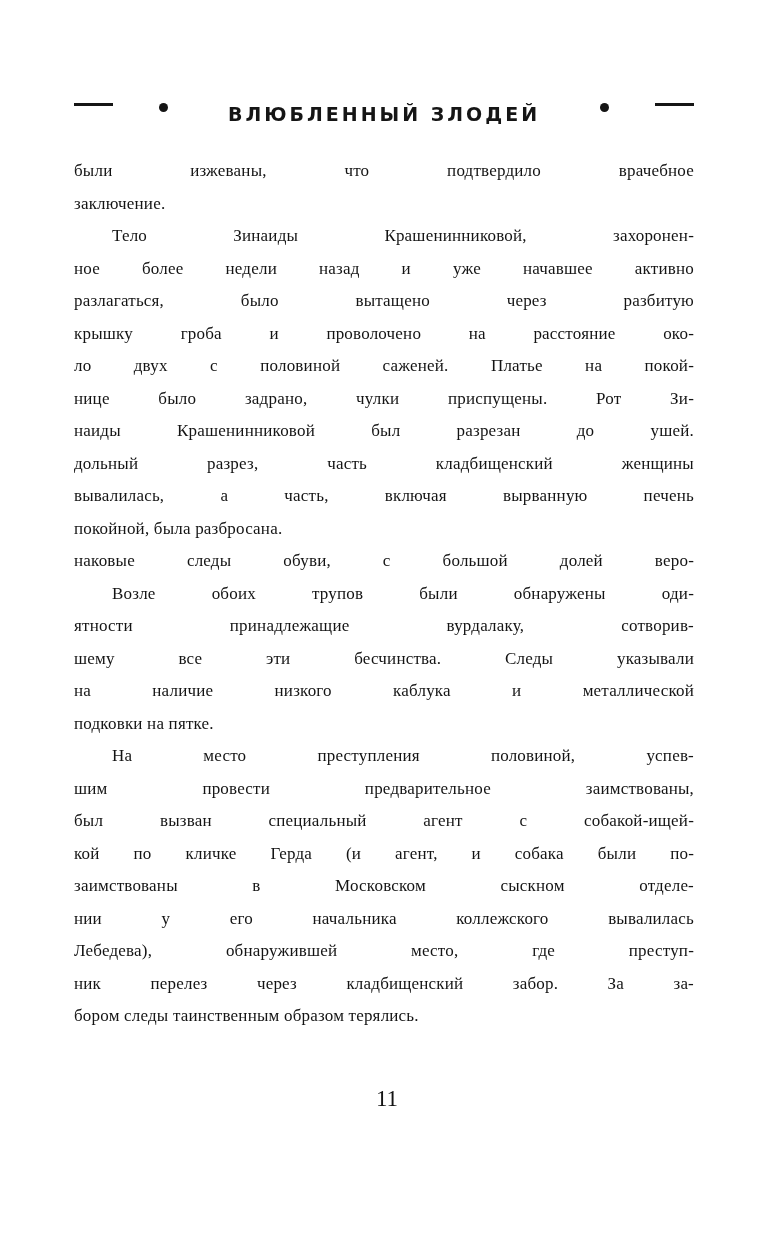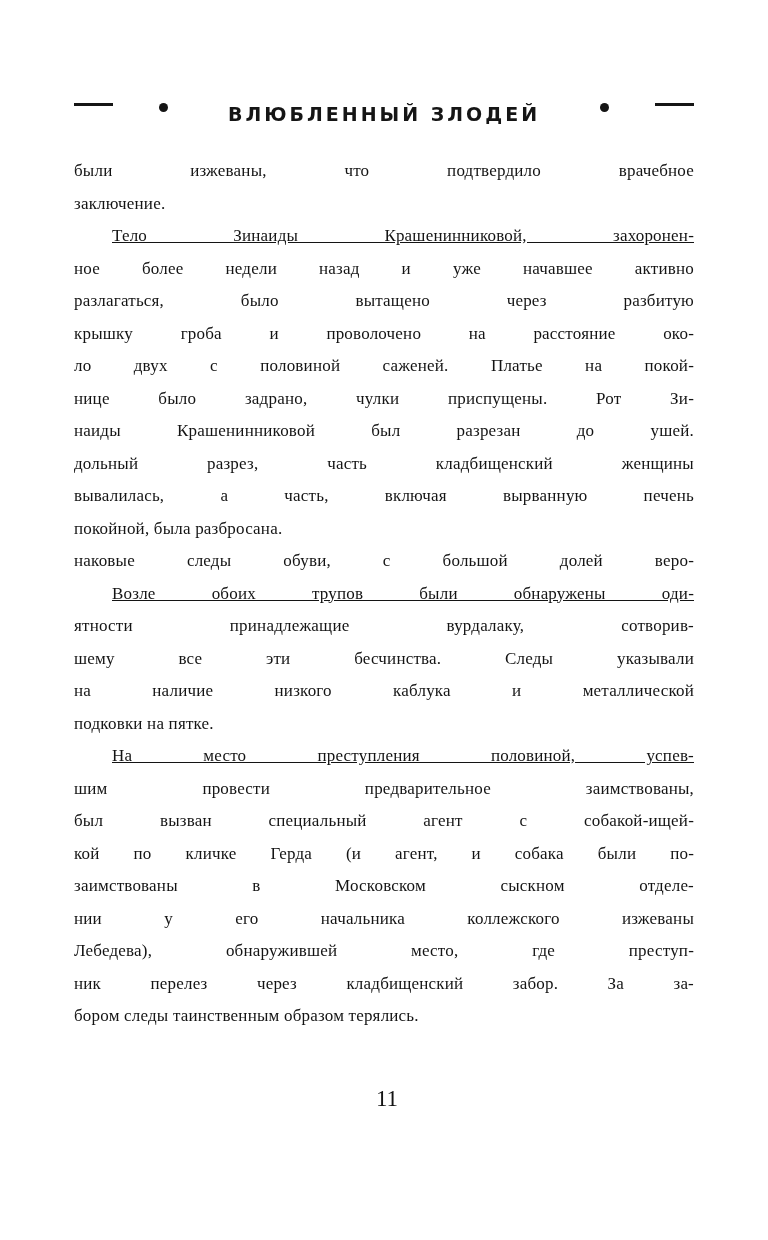--- a/index.html
+++ b/index.html
@@ -59,21 +59,20 @@
     text-align: justify;
     text-align-last: justify;
     text-justify: inter-word;
     white-space: normal;
   }
   .line.last {
     text-align-last: left;
   }
   .line.first-indent {
     padding-left: 38px;
-    text-decoration: underline;
   }
   
   .folio {
     position: absolute;
     left: 6px;
     right: 0;
     top: 1086px;
     text-align: center;
     font-size: 23px;
     color: #141414;
@@ -116,21 +115,21 @@
         <div class="line">шему все эти бесчинства. Следы указывали</div>
         <div class="line">на наличие низкого каблука и металлической</div>
         <div class="line last">подковки на пятке.</div>
       </div>
       <div class="para">
         <div class="line first-indent">На место преступления половиной, успев-</div>
         <div class="line">шим провести предварительное заимствованы,</div>
         <div class="line">был вызван специальный агент с собакой-ищей-</div>
         <div class="line">кой по кличке Герда (и агент, и собака были по-</div>
         <div class="line">заимствованы в Московском сыскном отделе-</div>
-        <div class="line">нии у его начальника коллежского изжеваны</div>
+        <div class="line">нии у его начальника коллежского вывалилась</div>
         <div class="line">Лебедева), обнаружившей место, где преступ-</div>
         <div class="line">ник перелез через кладбищенский забор. За за-</div>
         <div class="line last">бором следы таинственным образом терялись.</div>
       </div>
     </main>
 
   <footer class="folio">11</footer>
 
 </div>
 

